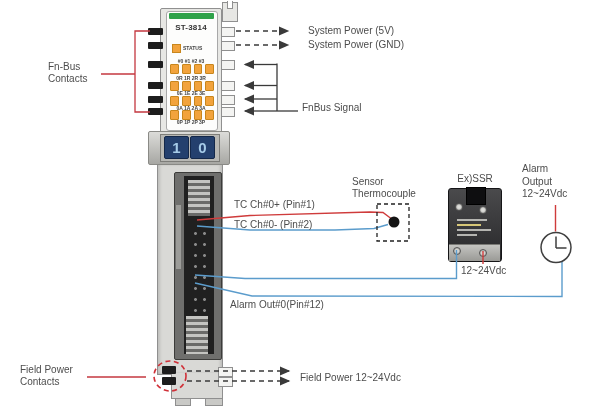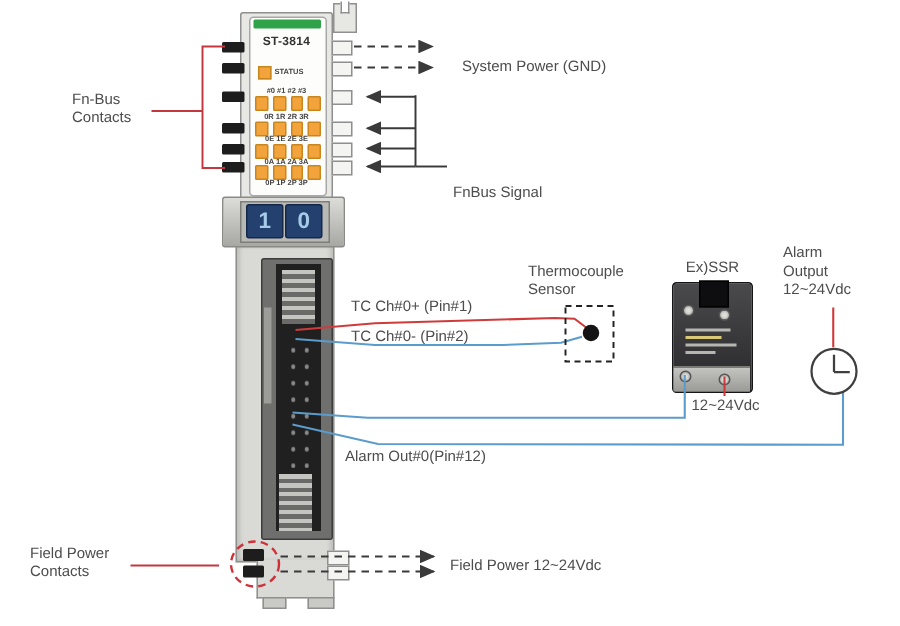--- a/index.html
+++ b/index.html
@@ -177,31 +177,32 @@
     <path d="M195,283 L252,296 L562,296.5 L562,261" stroke="#5b9ccc" stroke-width="1.4" fill="none"></path>
     <path d="M483,251 V264" stroke="#cf3b3b" stroke-width="1.4" fill="none"></path>
     <path d="M555.5,205 V231.5" stroke="#cf3b3b" stroke-width="1.4" fill="none"></path>
 
     <g>
       <circle cx="556" cy="247.5" r="15" fill="#ffffff" stroke="#3f3f3f" stroke-width="1.5"></circle>
       <path d="M556,248 V236.5 M556,248 H566.5" stroke="#3f3f3f" stroke-width="1.5" fill="none"></path>
     </g>
   </svg>
 
+  <div class="lbl" style="left:308px;top:25px">System Power (5V)</div>
   <div class="lbl" style="left:308px;top:39px">System Power (GND)</div>
   <div class="lbl" style="left:48px;top:61px">
     <div>Fn-Bus</div>
     <div>Contacts</div>
   </div>
-  <div class="lbl" style="left:302px;top:123px">FnBus Signal</div>
+  <div class="lbl" style="left:302px;top:102px">FnBus Signal</div>
 
 
   <div class="lbl ctr" style="left:352px;top:176px;width:88px;line-height:11.5px">
+    <div>Sensor</div>
     <div>Thermocouple</div>
-    <div>Sensor</div>
   </div>
   <div class="lbl" style="left:448px;top:173px;width:54px;text-align:center">Ex)SSR</div>
   <div class="lbl ctr" style="left:522px;top:163px;width:68px;line-height:12.5px">
     <div>Alarm</div>
     <div>Output</div>
     <div>12~24Vdc</div>
   </div>
 
   <div class="lbl" style="left:234px;top:199px">TC Ch#0+ (Pin#1)</div>
   <div class="lbl" style="left:234px;top:219px">TC Ch#0- (Pin#2)</div>

